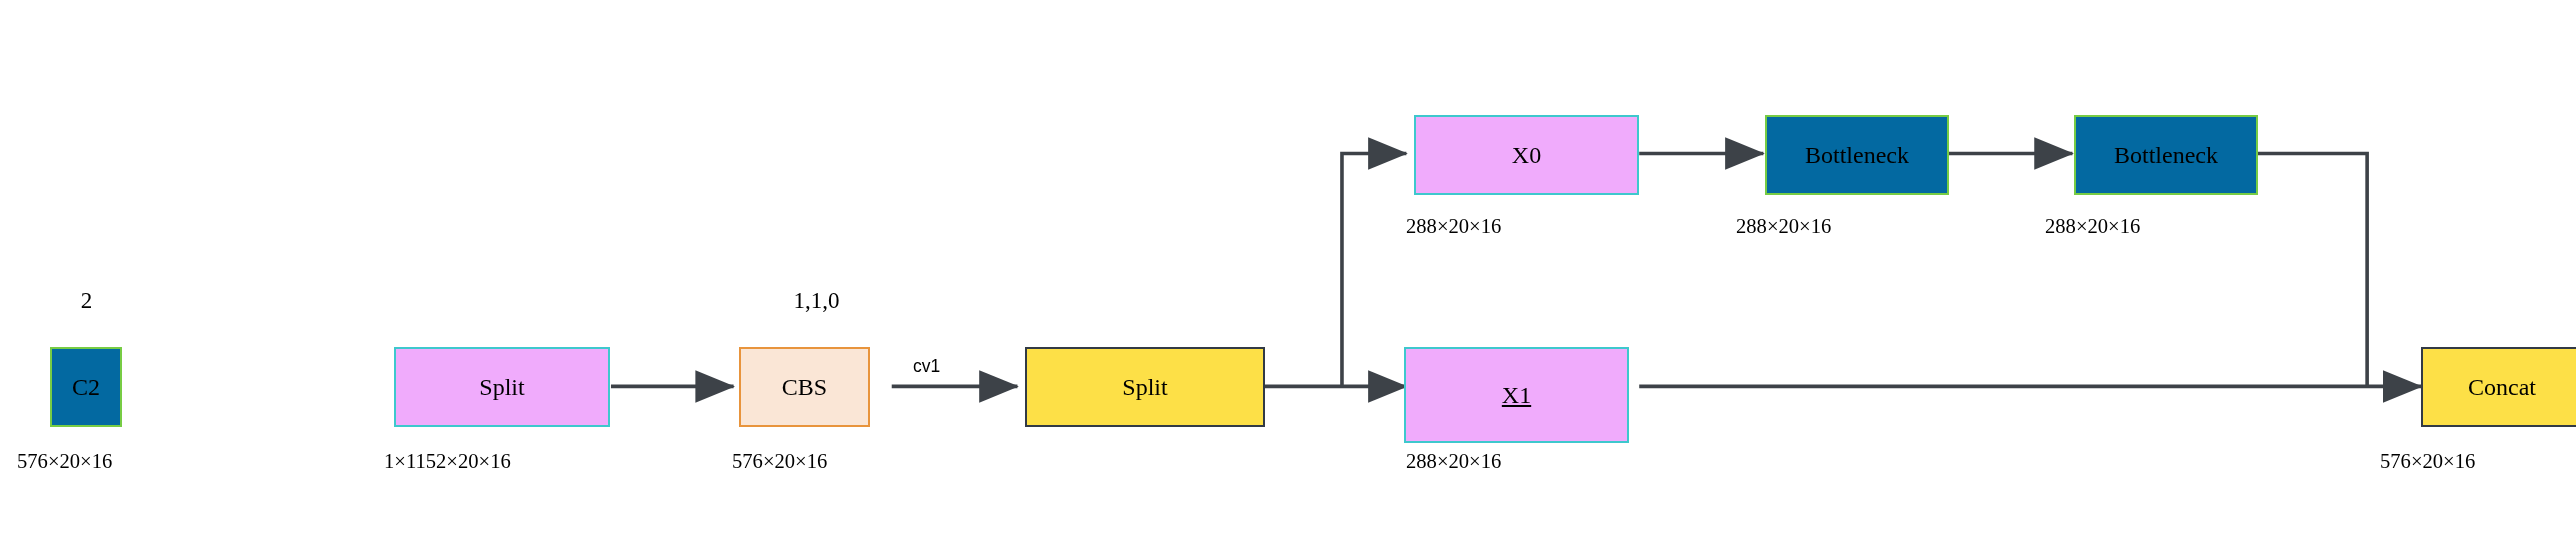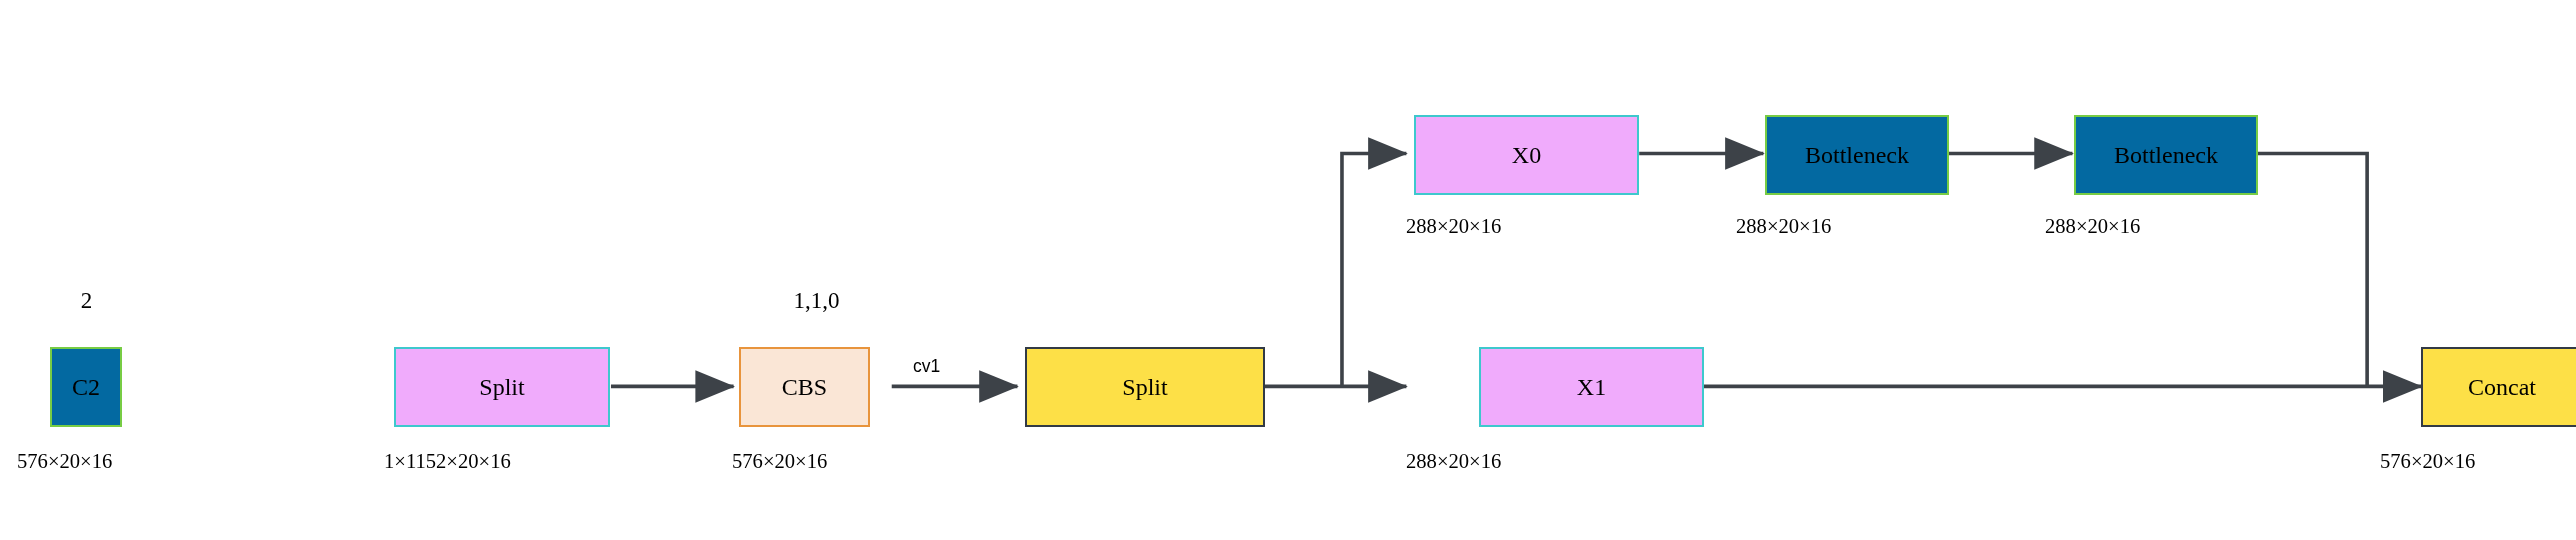--- a/index.html
+++ b/index.html
@@ -89,21 +89,21 @@
   <div class="node green" style="left:1765px;top:115px;width:184px;height:80px;">
     <span>Bottleneck</span>
   </div>
   <div class="dim" style="left:1736px;top:216px;width:242px;">288×20×16</div>
 
   <div class="node green" style="left:2074px;top:115px;width:184px;height:80px;">
     <span>Bottleneck</span>
   </div>
   <div class="dim" style="left:2045px;top:216px;width:242px;">288×20×16</div>
 
-  <div class="node cyan" style="left:1479px;top:347px;width:225px;height:80px;">
+  <div class="node cyan" style="left:1404px;top:347px;width:225px;height:96px;text-decoration:underline;">
     <span>X1</span>
   </div>
   <div class="dim" style="left:1406px;top:451px;width:242px;">288×20×16</div>
 
   <div class="node plain" style="left:2421px;top:347px;width:162px;height:80px;">
     <span>Concat</span>
   </div>
   <div class="dim" style="left:2380px;top:451px;width:242px;">576×20×16</div>
 
 </div>

